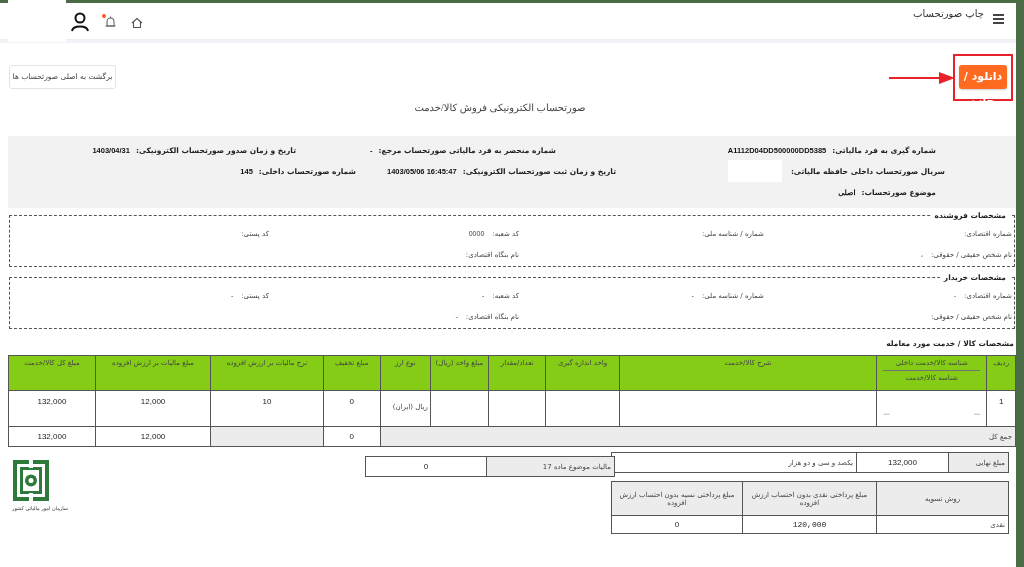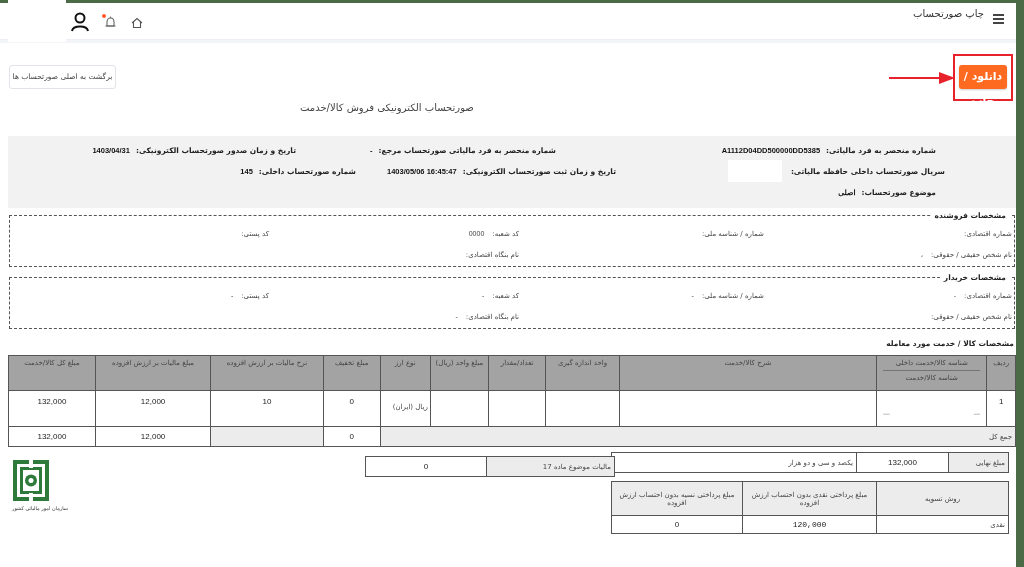--- a/index.html
+++ b/index.html
@@ -13,35 +13,35 @@
   .topbar .user-icon { position: absolute; left: 71px; top: 9px; width: 18px; height: 20px; }
   .topbar .bell-icon { position: absolute; left: 104px; top: 13px; width: 13px; height: 13px; }
   .topbar .bell-dot { position: absolute; left: 102px; top: 11px; width: 4px; height: 4px; border-radius: 50%; background: #ff5a2a; }
   .topbar .home-icon { position: absolute; left: 131px; top: 14px; width: 12px; height: 12px; }
   .logo-blank { position: absolute; left: 8px; top: -3px; width: 58px; height: 42px; background: #fff; }
   .content { position: absolute; left: 0; top: 40px; width: 1016px; height: 524px; background: #fff; }
   .btn-back { position: absolute; left: 9px; top: 22px; width: 107px; height: 24px; border: 1px solid #e1e3e8; border-radius: 3px; background: #fff; font-size: 7.5px; color: #444; direction: rtl; text-align: center; line-height: 22px; }
   .btn-print { position: absolute; right: 9px; top: 22px; width: 48px; height: 24px; background: #ff6a21; color: #fff; border-radius: 3px; font-size: 11px; font-weight: bold; direction: rtl; text-align: center; line-height: 24px; box-shadow: 0 1px 2px rgba(0,0,0,0.2); }
   .highlight-box { position: absolute; right: 3px; top: 11px; width: 60px; height: 47px; border: 2px solid #e8222a; }
   .arrow { position: absolute; left: 889px; top: 29px; width: 66px; height: 12px; }
-  .doc-title { position: absolute; left: 300px; top: 59px; width: 400px; text-align: left; font-size: 10px; color: #444; direction: rtl; }
+  .doc-title { position: absolute; left: 300px; top: 59px; width: 400px; text-align: center; font-size: 10px; color: #444; direction: rtl; font-family: Liberation Serif, serif; }
   .meta-box { position: absolute; left: 8px; top: 93px; width: 1008px; height: 72px; background: #f2f2f2; direction: rtl; font-size: 7.5px; }
   .meta-item { position: absolute; white-space: nowrap; }
   .meta-item .lbl { font-weight: bold; color: #222; }
   .meta-item .val { font-family: "Liberation Sans", sans-serif; font-weight: bold; color: #111; margin-right: 6px; }
   .white-mask { position: absolute; background: #fff; }
   fieldset.party { position: absolute; left: 9px; width: 1006px; border: 1px dashed #555; direction: rtl; font-size: 7px; color: #444; }
   fieldset.party legend { font-weight: bold; font-size: 7.5px; padding: 0 4px; margin-right: 4px; color: #222; }
   .field { position: absolute; white-space: nowrap; }
   .field .v { font-family: "Liberation Sans", sans-serif; margin-right: 8px; }
   .goods-title { position: absolute; right: 2px; top: 296px; font-size: 7.5px; font-weight: bold; direction: rtl; }
   table { border-collapse: collapse; direction: rtl; font-size: 7px; color: #444; }
   table td, table th { border: 1px solid #555; text-align: center; font-weight: normal; }
   table.goods { position: absolute; left: 8px; top: 312px; width: 1008px; }
-  table.goods th { background: #a3a3a3; height: 35px; vertical-align: top; padding-top: 3px; }
+  table.goods th { background: #84cc16; height: 35px; vertical-align: top; padding-top: 3px; }
   table.goods td.num { font-family: "Liberation Sans", sans-serif; font-size: 8px; color: #222; }
   .gray { background: #ececec; }
   table.final { position: absolute; right: 7px; top: 409px; width: 398px; }
   table.tax17 { position: absolute; left: 365px; top: 413px; width: 250px; }
   table.settle { position: absolute; right: 7px; top: 438px; width: 398px; }
   .emblem { position: absolute; left: 11px; top: 415px; width: 40px; height: 45px; }
   .emblem-cap { position: absolute; left: 12px; top: 462px; font-size: 5px; color: #333; direction: rtl; }
 </style>
 </head>
 <body>
@@ -76,21 +76,21 @@
     <div class="btn-print">دانلود / چاپ</div>
     <svg class="arrow" viewBox="0 0 66 12">
       <line x1="0" y1="6" x2="52" y2="6" stroke="#e8222a" stroke-width="2"></line>
       <polygon points="50,0 66,6 50,12" fill="#e8222a"></polygon>
     </svg>
 
     <div class="doc-title">صورتحساب الکترونیکی فروش کالا/خدمت</div>
 
     <div class="meta-box">
       <div class="meta-item" style="right:80px; top:10px;">
-        <span class="lbl">شماره منحصر به فرد مالیاتی:</span><span class="val">A1112D04DD500000DD5385</span>
+        <span class="lbl">شماره گیری به فرد مالیاتی:</span><span class="val">A1112D04DD500000DD5385</span>
       </div>
       <div class="meta-item" style="right:460px; top:10px;">
         <span class="lbl">شماره منحصر به فرد مالیاتی صورتحساب مرجع:</span><span class="val">-</span>
       </div>
       <div class="meta-item" style="right:720px; top:10px;">
         <span class="lbl">تاریخ و زمان صدور صورتحساب الکترونیکی:</span><span class="val">1403/04/31</span>
       </div>
       <div class="meta-item" style="right:71px; top:31px;">
         <span class="lbl">سریال صورتحساب داخلی حافظه مالیاتی:</span>
       </div>

